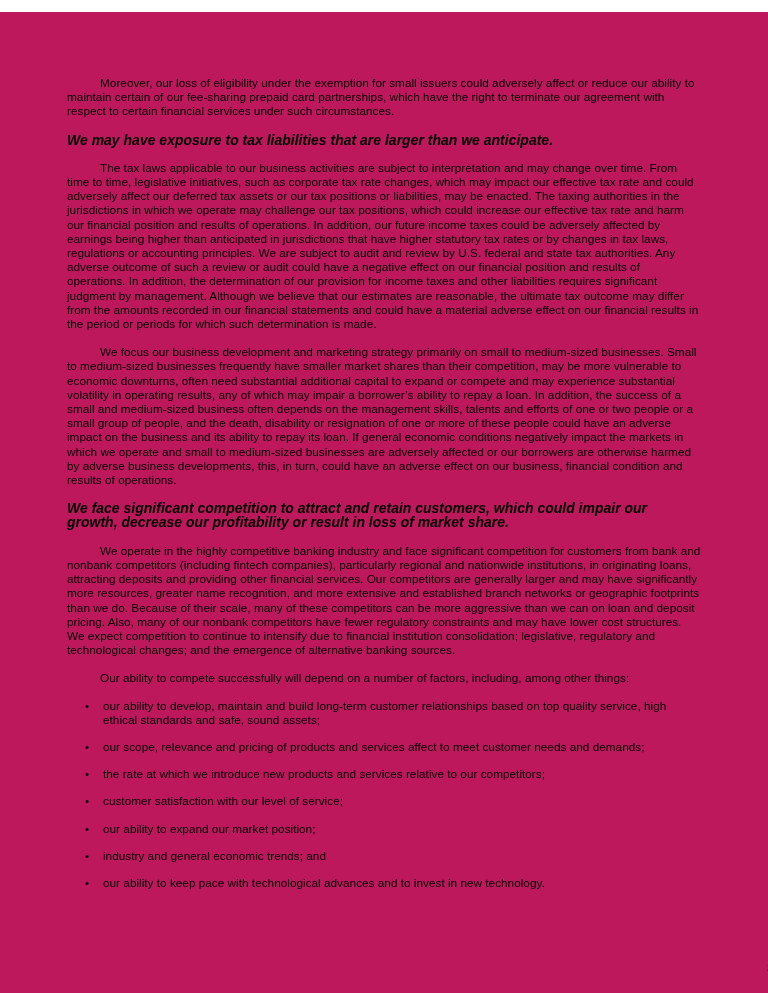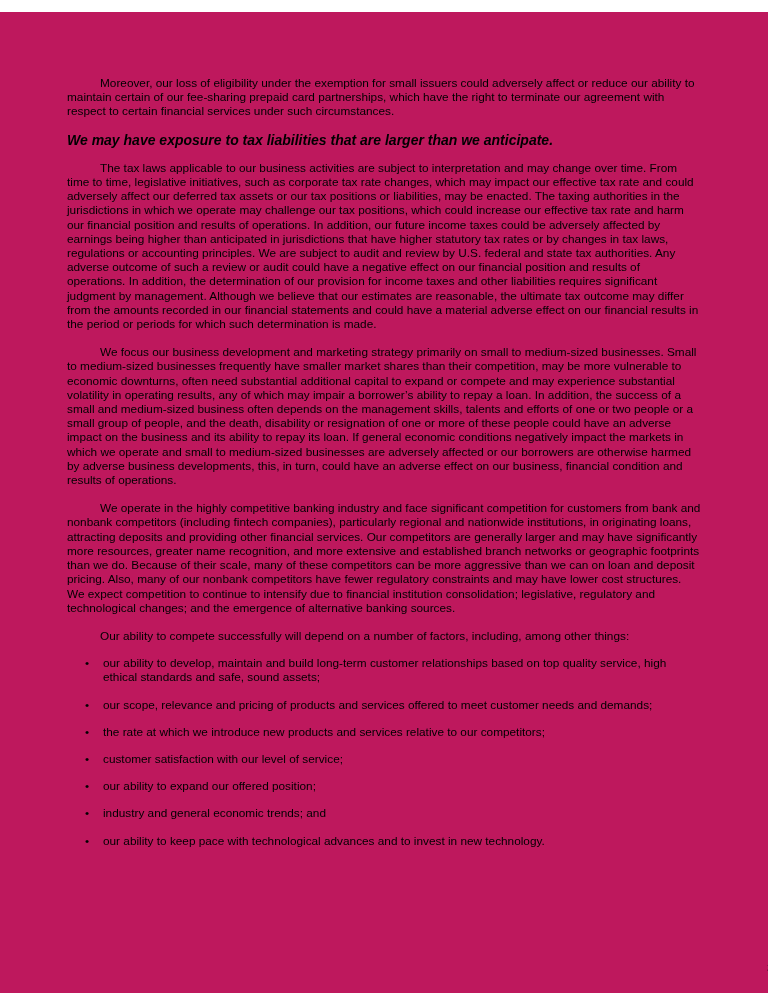--- a/index.html
+++ b/index.html
@@ -59,45 +59,46 @@
 
   <p class="para first">Moreover, our loss of eligibility under the exemption for small issuers could adversely affect or reduce our ability to maintain certain of our fee-sharing prepaid card partnerships, which have the right to terminate our agreement with respect to certain financial services under such circumstances.</p>
 
   <p class="section-heading">We may have exposure to tax liabilities that are larger than we anticipate.</p>
 
   <p class="para">The tax laws applicable to our business activities are subject to interpretation and may change over time. From time to time, legislative initiatives, such as corporate tax rate changes, which may impact our effective tax rate and could adversely affect our deferred tax assets or our tax positions or liabilities, may be enacted. The taxing authorities in the jurisdictions in which we operate may challenge our tax positions, which could increase our effective tax rate and harm our financial position and results of operations. In addition, our future income taxes could be adversely affected by earnings being higher than anticipated in jurisdictions that have higher statutory tax rates or by changes in tax laws, regulations or accounting principles. We are subject to audit and review by U.S. federal and state tax authorities. Any adverse outcome of such a review or audit could have a negative effect on our financial position and results of operations. In addition, the determination of our provision for income taxes and other liabilities requires significant judgment by management. Although we believe that our estimates are reasonable, the ultimate tax outcome may differ from the amounts recorded in our financial statements and could have a material adverse effect on our financial results in the period or periods for which such determination is made.</p>
 
 
   <p class="para">We focus our business development and marketing strategy primarily on small to medium-sized businesses. Small to medium-sized businesses frequently have smaller market shares than their competition, may be more vulnerable to economic downturns, often need substantial additional capital to expand or compete and may experience substantial volatility in operating results, any of which may impair a borrower’s ability to repay a loan. In addition, the success of a small and medium-sized business often depends on the management skills, talents and efforts of one or two people or a small group of people, and the death, disability or resignation of one or more of these people could have an adverse impact on the business and its ability to repay its loan. If general economic conditions negatively impact the markets in which we operate and small to medium-sized businesses are adversely affected or our borrowers are otherwise harmed by adverse business developments, this, in turn, could have an adverse effect on our business, financial condition and results of operations.</p>
 
+  <p class="section-heading">We face significant competition to attract and retain customers, which could impair our growth, decrease our profitability or result in loss of market share.</p>
 
   <p class="para">We operate in the highly competitive banking industry and face significant competition for customers from bank and nonbank competitors (including fintech companies), particularly regional and nationwide institutions, in originating loans, attracting deposits and providing other financial services. Our competitors are generally larger and may have significantly more resources, greater name recognition, and more extensive and established branch networks or geographic footprints than we do. Because of their scale, many of these competitors can be more aggressive than we can on loan and deposit pricing. Also, many of our nonbank competitors have fewer regulatory constraints and may have lower cost structures. We expect competition to continue to intensify due to financial institution consolidation; legislative, regulatory and technological changes; and the emergence of alternative banking sources.</p>
 
   <p class="para">Our ability to compete successfully will depend on a number of factors, including, among other things:</p>
 
   <div class="bullet-list">
     <div class="bullet-item">
       <span class="bullet-marker">•</span>
       <span class="bullet-text">our ability to develop, maintain and build long-term customer relationships based on top quality service, high ethical standards and safe, sound assets;</span>
     </div>
     <div class="bullet-item">
       <span class="bullet-marker">•</span>
-      <span class="bullet-text">our scope, relevance and pricing of products and services offered to meet customer needs and demands;</span>
+      <span class="bullet-text">our scope, relevance and pricing of products and services affect to meet customer needs and demands;</span>
     </div>
     <div class="bullet-item">
       <span class="bullet-marker">•</span>
       <span class="bullet-text">the rate at which we introduce new products and services relative to our competitors;</span>
     </div>
     <div class="bullet-item">
       <span class="bullet-marker">•</span>
       <span class="bullet-text">customer satisfaction with our level of service;</span>
     </div>
     <div class="bullet-item">
       <span class="bullet-marker">•</span>
-      <span class="bullet-text">our ability to expand our offered position;</span>
+      <span class="bullet-text">our ability to expand our market position;</span>
     </div>
     <div class="bullet-item">
       <span class="bullet-marker">•</span>
       <span class="bullet-text">industry and general economic trends; and</span>
     </div>
     <div class="bullet-item">
       <span class="bullet-marker">•</span>
       <span class="bullet-text">our ability to keep pace with technological advances and to invest in new technology.</span>
     </div>
   </div>

